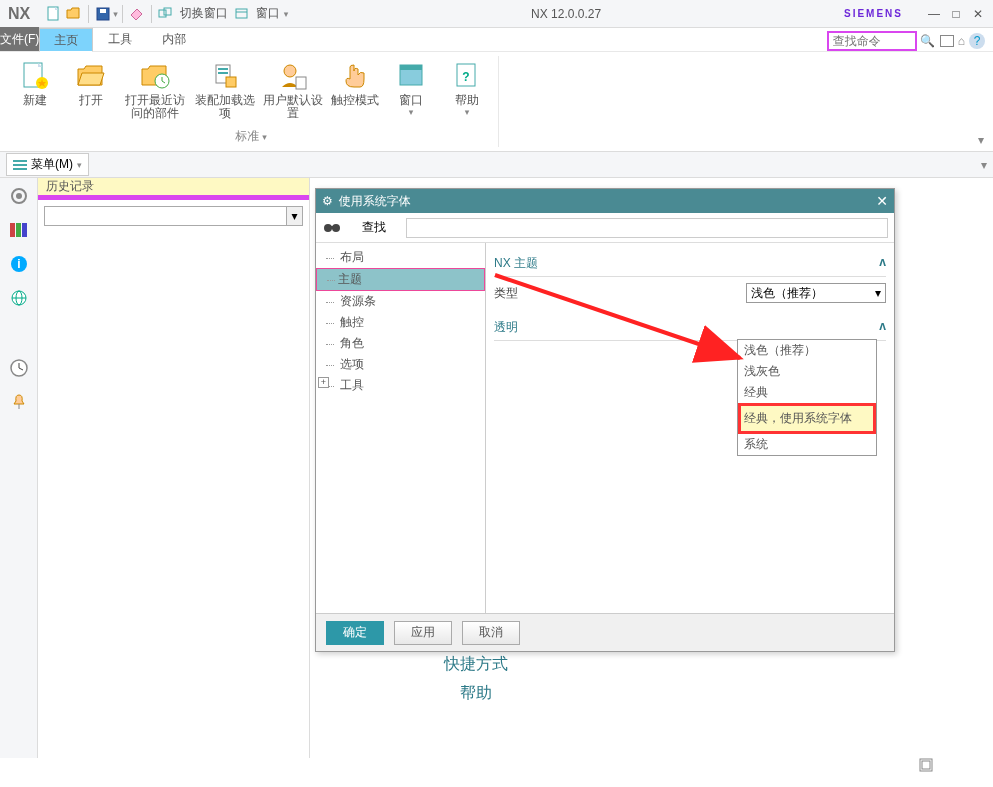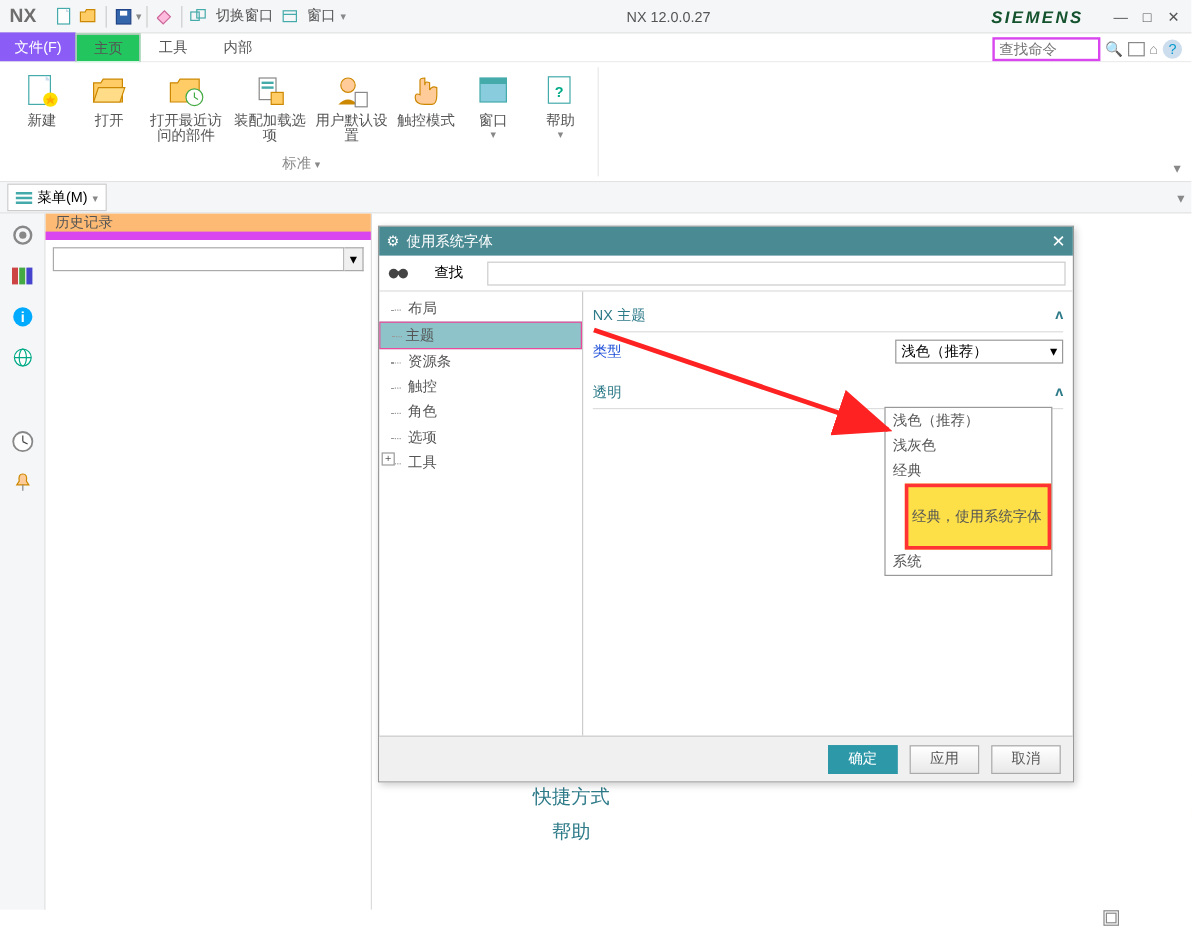--- a/index.html
+++ b/index.html
@@ -5,28 +5,28 @@
 * { box-sizing: border-box; margin: 0; padding: 0; font-family: "Microsoft YaHei", sans-serif; font-size: 12px; }
 body { width: 993px; height: 787px; background: #fff; overflow: hidden; position: relative; }
 
 
 .titlebar { height: 28px; background: #f5f6f8; border-bottom: 1px solid #dcdcdc; display: flex; align-items: center; padding: 0 4px; }
 .nx-logo { font-size: 16px; font-weight: bold; color: #6e6e6e; margin-right: 10px; padding: 0 4px; }
 .tb-icon { width: 18px; height: 18px; display: inline-flex; align-items: center; justify-content: center; margin: 0 1px; cursor: pointer; }
 .tb-sep { width: 1px; height: 18px; background: #ccc; margin: 0 4px; }
 .tb-text { color: #555; margin: 0 4px; }
 .title-center { flex: 1; text-align: center; color: #555; }
-.siemens { font-size: 14px; letter-spacing: 2px; font-weight: bold; color: #14532d; margin-right: 20px; font-style: italic; }
+.siemens { font-size: 10px; letter-spacing: 2px; font-weight: bold; color: #6d28d9; margin-right: 20px; }
 .win-btn { width: 18px; height: 18px; display: inline-flex; align-items: center; justify-content: center; margin: 0 2px; cursor: pointer; font-family: Arial; color: #555; }
 
 
 .menubar { height: 24px; background: #fff; display: flex; align-items: flex-end; border-bottom: 1px solid #e8e8e8; }
-.file-btn { height: 24px; background: #8b5cf6; color: #fff; padding: 0 12px; display: flex; align-items: center; cursor: pointer; }
+.file-btn { height: 24px; background: #737373; color: #fff; padding: 0 0; display: flex; align-items: center; cursor: pointer; }
 .menu-tab { height: 24px; padding: 0 14px; display: flex; align-items: center; color: #555; cursor: pointer; border: 1px solid transparent; border-bottom: none; }
-.menu-tab.active { background: #22c55e; border-color: #ccc; border-bottom: 1px solid #fff; margin-bottom: -1px; }
+.menu-tab.active { background: #7dd3fc; border-color: #ccc; border-bottom: 1px solid #fff; margin-bottom: -1px; }
 .menu-right { margin-left: auto; display: flex; align-items: center; padding-right: 8px; gap: 4px; }
 .search-input { width: 90px; height: 20px; border: 2px solid #d946ef; padding: 0 4px; color: #6d28d9; }
 
 
 .ribbon { height: 100px; background: #fff; border-bottom: 1px solid #dcdcdc; display: flex; padding: 4px; position: relative; }
 .ribbon-group { display: flex; flex-direction: column; align-items: center; border-right: 1px solid #e8e8e8; padding: 0 4px; }
 .ribbon-items { display: flex; gap: 2px; flex: 1; }
 .ribbon-item { display: flex; flex-direction: column; align-items: center; justify-content: flex-start; width: 54px; cursor: pointer; padding-top: 4px; text-align: center; }
 .ribbon-icon { width: 32px; height: 32px; display: flex; align-items: center; justify-content: center; margin-bottom: 2px; }
 .ribbon-label { color: #555; line-height: 13px; }
@@ -37,21 +37,21 @@
 .toolbar2 { height: 26px; background: #f5f6f8; border-bottom: 1px solid #dcdcdc; display: flex; align-items: center; padding: 0 6px; position: relative; }
 .menu-btn { display: flex; align-items: center; gap: 4px; padding: 2px 6px; border: 1px solid #ccc; background: #fff; cursor: pointer; }
 .toolbar2-drop { position: absolute; right: 6px; color: #888; cursor: pointer; }
 
 
 .main { display: flex; height: 580px; position: relative; }
 .left-rail { width: 38px; background: #f5f6f8; border-right: 1px solid #dcdcdc; display: flex; flex-direction: column; align-items: center; padding-top: 6px; gap: 10px; }
 .rail-icon { width: 24px; height: 24px; display: flex; align-items: center; justify-content: center; cursor: pointer; }
 
 .history-panel { width: 272px; background: #fff; border-right: 1px solid #dcdcdc; }
-.history-header { height: 22px; background: #fdba74; padding: 0 8px; display: flex; align-items: center; color: #555; border-bottom: 7px solid #d946ef; font-family: Liberation Serif, serif; }
+.history-header { height: 22px; background: #fef9c3; padding: 0 8px; display: flex; align-items: center; color: #555; border-bottom: 5px solid #d946ef; font-family: Liberation Serif, serif; }
 .history-combo { margin: 6px; display: flex; }
 .history-combo input { flex: 1; height: 20px; border: 1px solid #aaa; }
 .history-combo .drop { width: 16px; height: 20px; border: 1px solid #aaa; border-left: none; background: #f0f0f0; display: flex; align-items: center; justify-content: center; cursor: pointer; }
 
 .content { flex: 1; position: relative; background: #fff; }
 .refresh-icon { position: absolute; left: 4px; top: 10px; cursor: pointer; }
 
 
 .dialog { position: absolute; left: 315px; top: 188px; width: 580px; background: #fff; border: 1px solid #999; box-shadow: 2px 2px 6px rgba(0,0,0,0.2); }
 .dialog-title { height: 24px; background: #4a8a93; color: #fff; display: flex; align-items: center; padding: 0 6px; }
@@ -64,29 +64,29 @@
 .tree-panel { width: 170px; border-right: 1px solid #ccc; padding: 4px 0; overflow: hidden; }
 .tree-item { padding: 2px 4px 2px 24px; color: #555; cursor: pointer; position: relative; }
 .tree-item::before { content: ""; position: absolute; left: 10px; top: 50%; width: 8px; border-top: 1px dotted #999; }
 .tree-item.sel { background: #8dc3c9; border: 1px solid #ec4899; padding-left: 21px; }
 .tree-item.expando::after { content: "+"; position: absolute; left: 2px; top: 2px; width: 9px; height: 9px; border: 1px solid #999; font-size: 9px; line-height: 9px; text-align: center; background: #fff; }
 
 .detail-panel { flex: 1; padding: 8px; }
 .section-head { color: #2d7a88; font-size: 13px; padding: 4px 0; border-bottom: 1px solid #ddd; display: flex; justify-content: space-between; cursor: pointer; }
 .section-head .chev { color: #2d7a88; font-weight: bold; }
 .field-row { display: flex; align-items: center; padding: 6px 0; gap: 8px; }
-.field-label { color: #1d4ed8; }
+.field-label { color: #404040; }
 .select-box { width: 140px; height: 20px; border: 1px solid #999; display: flex; align-items: center; padding: 0 4px; margin-left: auto; cursor: pointer; background: #fff; }
 .select-box .arrow { margin-left: auto; }
 .dropdown-list { position: absolute; right: 17px; top: 96px; width: 140px; background: #fff; border: 1px solid #999; z-index: 10; }
 .dropdown-item { padding: 2px 6px; cursor: pointer; color: #555; }
-.dropdown-item.hl { background: #fde047; border: 3px solid #ff3333; padding: 16px 3px; margin-left: 16px; }
+.dropdown-item.hl { background: #fef9c3; border: 3px solid #ff3333; padding: 4px 3px; }
 .checkbox-row { display: flex; align-items: center; gap: 6px; padding: 4px 0; color: #555; }
 
-.dialog-footer { height: 38px; background: #f0f0f0; border-top: 1px solid #ccc; display: flex; align-items: center; justify-content: flex-end; padding: 0 10px; gap: 10px; }
+.dialog-footer { height: 38px; background: #f0f0f0; border-top: 1px solid #ccc; display: flex; align-items: center; justify-content: flex-start; padding: 0 10px; gap: 10px; }
 .dlg-btn { width: 58px; height: 24px; border: 1px solid #aaa; background: linear-gradient(#fff,#e8e8e8); cursor: pointer; color: #555; }
 .dlg-btn.primary { background: #2d98a8; color: #fff; border-color: #2d98a8; }
 
 
 .arrow-svg { position: absolute; left: 0; top: 0; pointer-events: none; z-index: 20; }
 
 
 .bottom-links { position: absolute; left: 440px; top: 650px; text-align: center; }
 .bottom-links div { color: #2d7a88; font-size: 16px; padding: 4px; cursor: pointer; }
 

